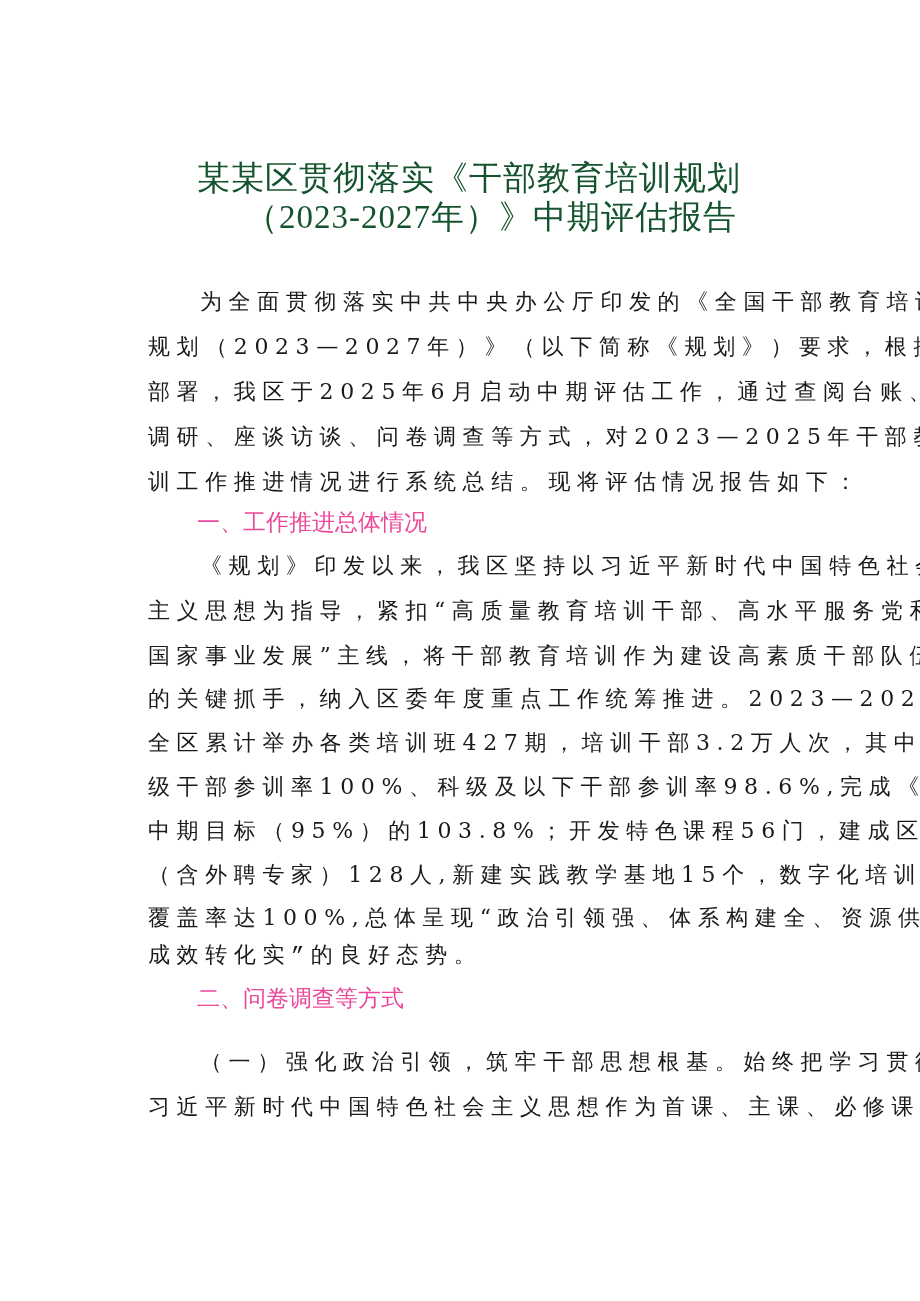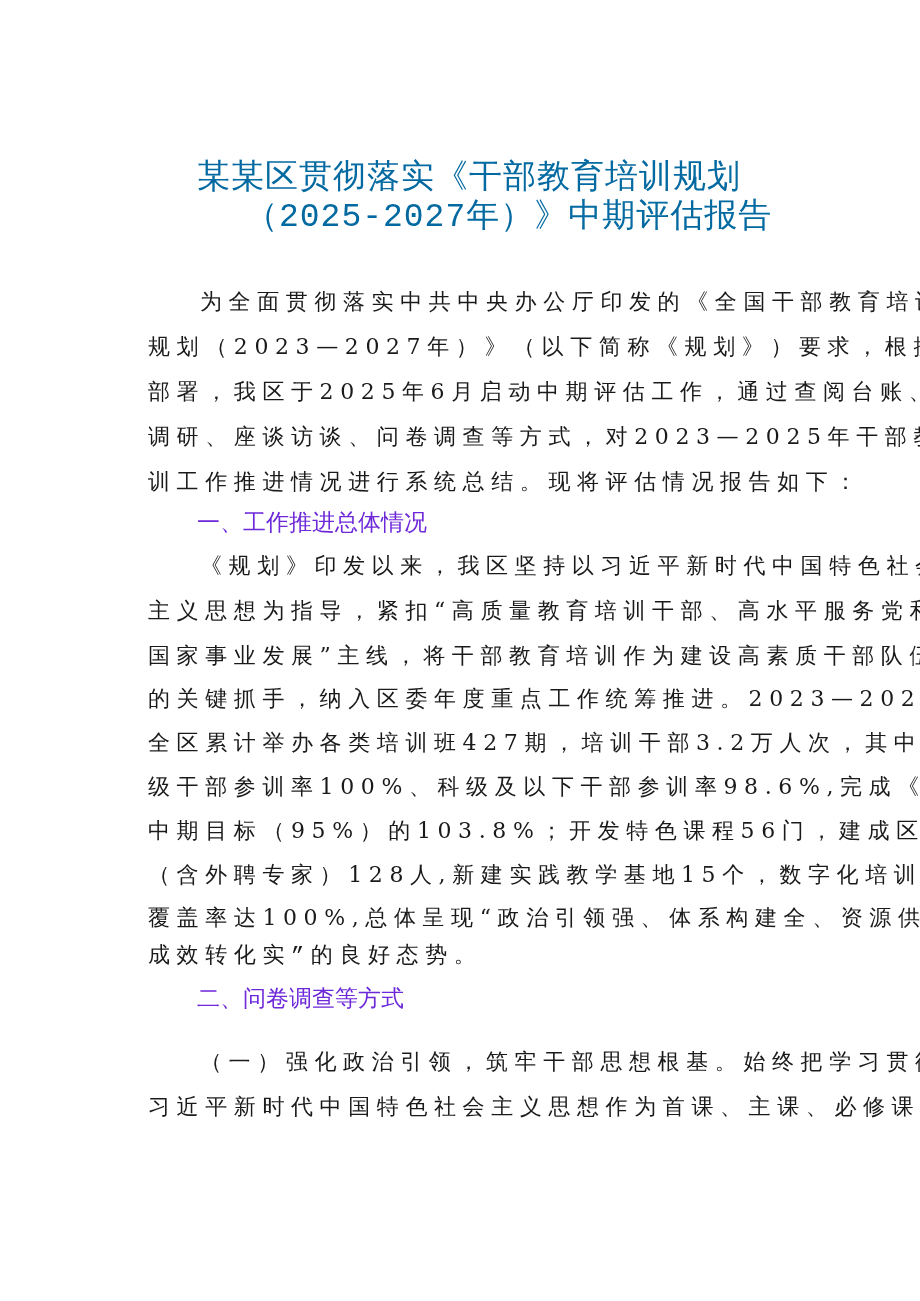--- a/index.html
+++ b/index.html
@@ -1,31 +1,31 @@
 <!DOCTYPE html>
 <html><head>
   <meta charset="utf-8">
   <style>
     html, body { margin:0; padding:0; background:#ffffff; }
     body { width:920px; height:1301px; position:relative; overflow:hidden; color:#111; }
     .page { position:absolute; left:0; top:0; width:920px; height:1301px; background:#fff; }
-    .title { position:absolute; font-family:Liberation Mono, monospace; font-size:33px; line-height:39px; color:#0369a1; white-space:nowrap; letter-spacing:1px; }
+    .title { position:absolute; font-family:Liberation Serif, serif; font-size:33px; line-height:39px; color:#14532d; white-space:nowrap; letter-spacing:1px; }
     .t1 { left:197px; top:159px; }
     .t2 { left:245px; top:198px; }
     .line { position:absolute; left:148px; width:660px; font-family:"DejaVu Serif", serif; font-size:22px; line-height:30px; letter-spacing:6.6px; white-space:nowrap; color:#1a1a1a; }
     .indent { left:200px; }
-    .heading { position:absolute; left:197px; font-family:"DejaVu Sans", sans-serif; font-size:23px; line-height:30px; letter-spacing:0px; white-space:nowrap; color:#6d28d9; }
+    .heading { position:absolute; left:197px; font-family:"DejaVu Sans", sans-serif; font-size:23px; line-height:30px; letter-spacing:0px; white-space:nowrap; color:#ec4899; }
   </style>
 </head>
 <body>
 
 <div class="page">
 
   <div class="title t1">某某区贯彻落实《干部教育培训规划</div>
-  <div class="title t2">（2025-2027年）》中期评估报告</div>
+  <div class="title t2">（2023-2027年）》中期评估报告</div>
 
   <div>
     <div class="line indent" style="top:287px;">为全面贯彻落实中共中央办公厅印发的《全国干部教育培训</div>
     <div class="line" style="top:332px;">规划（2023—2027年）》（以下简称《规划》）要求，根据区委</div>
     <div class="line" style="top:377px;">部署，我区于2025年6月启动中期评估工作，通过查阅台账、实地</div>
     <div class="line" style="top:422px;">调研、座谈访谈、问卷调查等方式，对2023—2025年干部教育培</div>
     <div class="line" style="top:467px;">训工作推进情况进行系统总结。现将评估情况报告如下：</div>
   </div>
 
   <div class="heading" style="top:507px;">一、工作推进总体情况</div>

